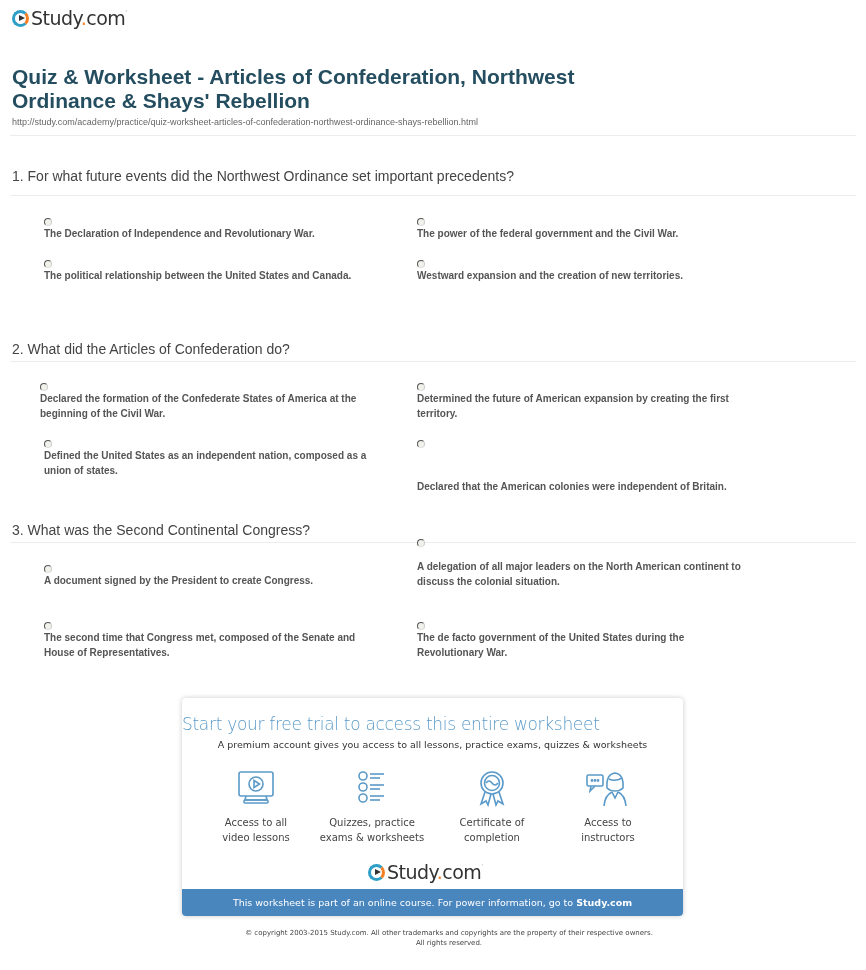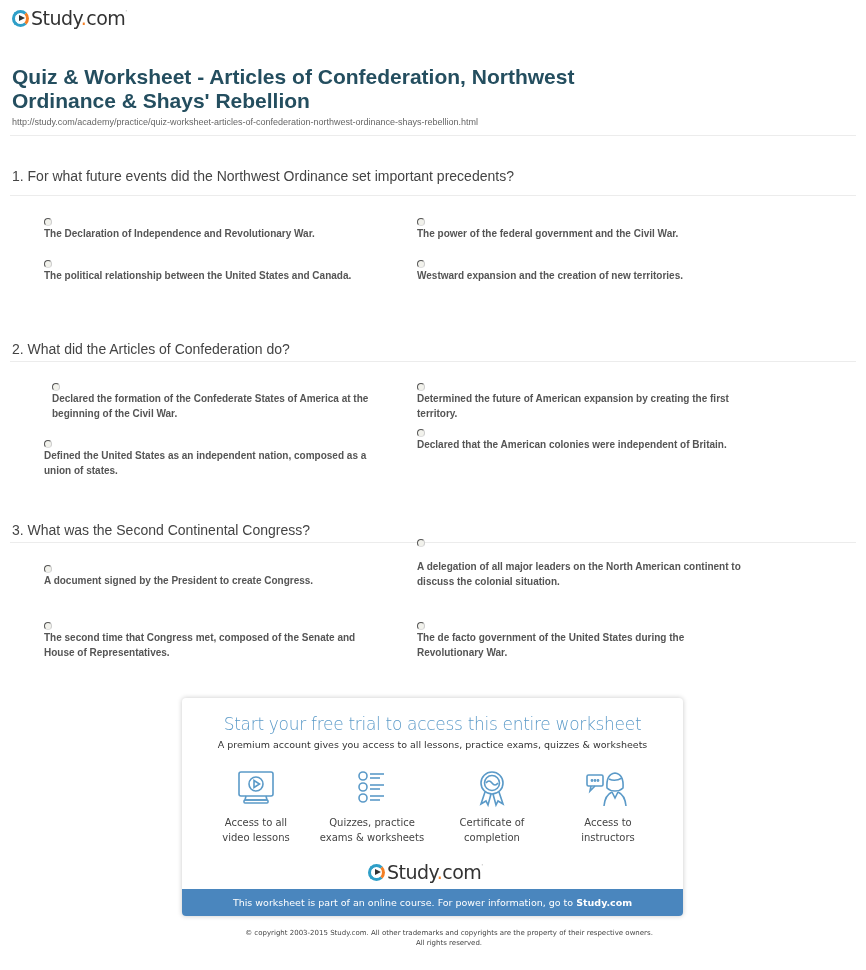--- a/index.html
+++ b/index.html
@@ -17,21 +17,21 @@
   .title { position: absolute; left: 12px; top: 65px; width: 640px; font-size: 21px; line-height: 24px; font-weight: bold; color: #244e5f; }
   .url { position: absolute; left: 12px; top: 117px; font-size: 9px; color: #666; }
   .divider { position: absolute; left: 10px; right: 10px; height: 1px; background: #ececec; }
 
   .question { position: absolute; left: 12px; font-size: 14px; color: #444; }
   .option { position: absolute; display: flex; align-items: flex-start; width: 330px; flex-direction: column; }
   .radio { width: 8px; height: 8px; border-radius: 50%; border: 1.5px solid #555; border-bottom-color: #ddd; border-right-color: #ccc; background: #f2f2ec; margin-top: 3px; margin-right: 13px; flex-shrink: 0; }
   .option-text { font-size: 10px; font-weight: bold; color: #555; line-height: 15px; }
 
   .promo { position: absolute; left: 182px; top: 698px; width: 501px; height: 218px; background: #fff; border-radius: 4px; box-shadow: 0 0 5px rgba(0,0,0,0.22); overflow: hidden; }
-  .promo-title { position: absolute; left: 0; right: 0; top: 16px; text-align: center; font-family: "DejaVu Sans", sans-serif; font-size: 17px; color: #5b9ac8; font-weight: 300; letter-spacing: -0.3px; }
+  .promo-title { position: absolute; left: 0; right: 0; top: 16px; text-align: left; font-family: "DejaVu Sans", sans-serif; font-size: 17px; color: #5b9ac8; font-weight: 300; letter-spacing: -0.3px; }
   .promo-sub { position: absolute; left: 0; right: 0; top: 41px; text-align: center; font-family: "DejaVu Sans", sans-serif; font-size: 9.5px; color: #333; }
   .feature { position: absolute; top: 72px; width: 110px; text-align: center; }
   .feature svg { display: block; margin: 0 auto; }
   .feature-label { margin-top: 9px; font-family: "DejaVu Sans", sans-serif; font-size: 10px; line-height: 15px; color: #444; }
   .logo-promo { left: 186px; top: 163px; }
   .logo-promo .logo-text { font-size: 19px; }
   .promo-bar { position: absolute; left: 0; right: 0; bottom: 0; height: 27px; background: #4a86be; color: #fff; text-align: center; font-family: "DejaVu Sans", sans-serif; font-size: 9.5px; line-height: 27px; }
   .promo-bar b { font-weight: bold; }
 
   .copyright { position: absolute; left: 16px; width: 866px; top: 928px; text-align: center; font-family: "DejaVu Sans", sans-serif; font-size: 7px; line-height: 10px; color: #444; }
@@ -62,33 +62,33 @@
     <span class="radio"></span>
     <span class="option-text">The political relationship between the United States and Canada.</span>
   </div>
 <div class="option" style="left:417px; top:257px;">
     <span class="radio"></span>
     <span class="option-text">Westward expansion and the creation of new territories.</span>
   </div>
 
 <div class="question" style="top:341px;">2. What did the Articles of Confederation do?</div>
 <div class="divider" style="top:361px;"></div>
-<div class="option" style="left:52px; top:380px;">
+<div class="option" style="left:40px; top:380px;">
     <span class="radio"></span>
     <span class="option-text">Declared the formation of the Confederate States of America at the beginning of the Civil War.</span>
   </div>
 <div class="option" style="left:417px; top:380px;">
     <span class="radio"></span>
     <span class="option-text">Determined the future of American expansion by creating the first territory.</span>
   </div>
 <div class="option" style="left:44px; top:437px;">
     <span class="radio"></span>
     <span class="option-text">Defined the United States as an independent nation, composed as a union of states.</span>
   </div>
-<div class="option" style="left:417px; top:426px;">
+<div class="option" style="left:417px; top:437px;gap:31px;">
     <span class="radio"></span>
     <span class="option-text">Declared that the American colonies were independent of Britain.</span>
   </div>
 
 <div class="question" style="top:522px;">3. What was the Second Continental Congress?</div>
 <div class="divider" style="top:542px;"></div>
 <div class="option" style="left:44px; top:562px;">
     <span class="radio"></span>
     <span class="option-text">A document signed by the President to create Congress.</span>
   </div>

